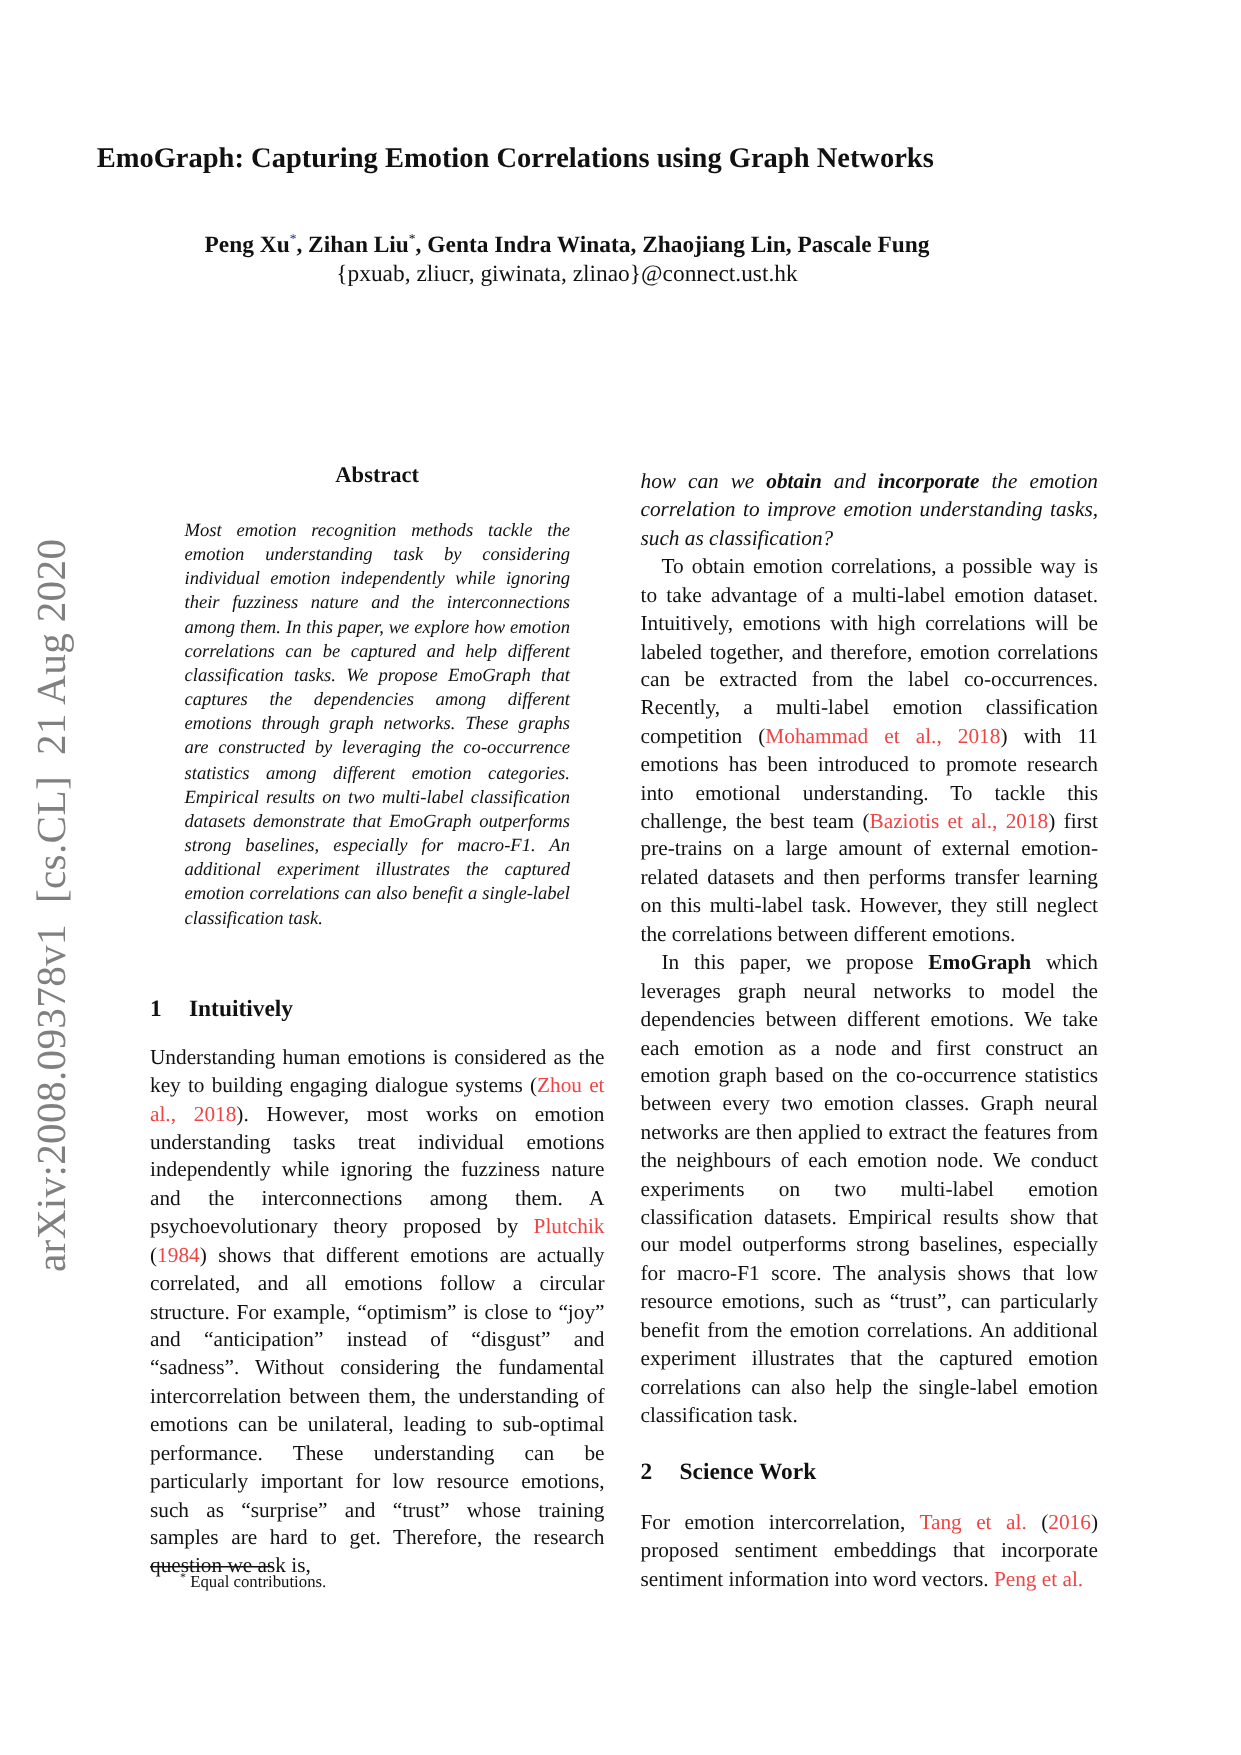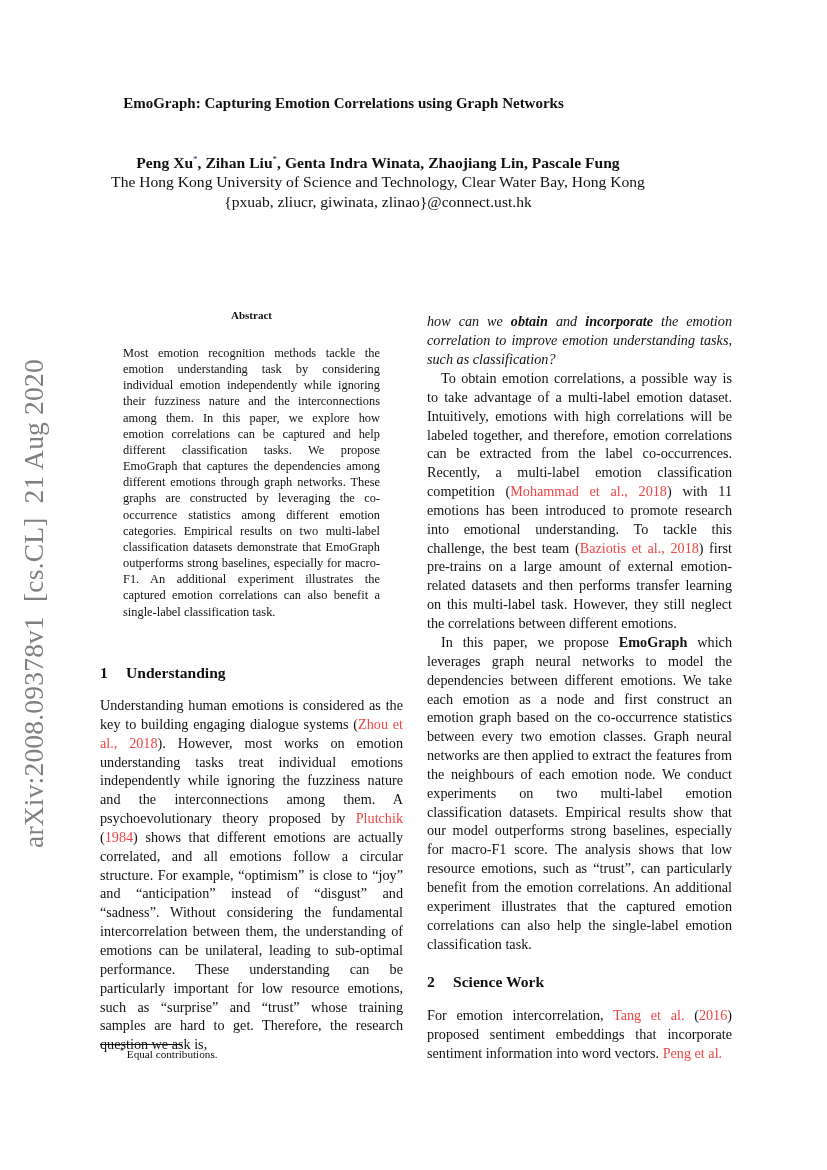--- a/index.html
+++ b/index.html
@@ -8,36 +8,36 @@
     font-family: "Liberation Serif", "DejaVu Serif", serif; color: #111;
   }
   .stamp {
     position: absolute; left: 18px; top: 848px;
     transform-origin: 0 0; transform: rotate(-90deg);
     font-size: 27.5px; color: #808080; white-space: nowrap; letter-spacing: 0.2px;
   }
   .stamp span { display: inline-block; margin-right: 14px; }
   .title {
     position: absolute; top: 95px; left: 0; width: 687px; text-align: center;
-    font-size: 15px; font-weight: bold;
+    font-size: 19px; font-weight: bold;
   }
   .authors-block {
     position: absolute; top: 150px; left: 0; width: 756px; text-align: center;
     font-size: 15.6px; line-height: 19.3px;
   }
   .authors { font-weight: bold; }
   .authors sup { font-weight: normal; font-size: 9px; vertical-align: 6px; }
   .authors sup.link { color: #1f2ea0; }
   .abstract-h {
     position: absolute; top: 309px; left: 100px; width: 303px; text-align: center;
-    font-size: 11px; font-weight: bold;
+    font-size: 15px; font-weight: bold;
   }
   .abstract {
     position: absolute; top: 345px; left: 123px; width: 257px;
-    font-size: 12.4px; line-height: 16.15px; text-align: justify; hyphens: manual;
+    font-size: 12.4px; line-height: 16.15px; text-align: justify; hyphens: manual; font-style: italic;
   }
   .section-h {
     position: absolute; font-size: 15.6px; font-weight: bold;
   }
   .section-h .num { display: inline-block; width: 26px; }
   .para {
     position: absolute; font-size: 14.2px; line-height: 18.85px;
     text-align: justify;
   }
   .para .indent { display: inline-block; width: 14px; }
@@ -61,29 +61,28 @@
 <div class="title">EmoGraph: Capturing Emotion Correlations using Graph Networks</div>
 
 <div class="authors-block">
   <div class="authors">
     <span>Peng Xu</span><sup class="link">*</sup>,
     <span>Zihan Liu</span><sup>*</sup>,
     <span>Genta Indra Winata</span>,
     <span>Zhaojiang Lin</span>,
     <span>Pascale Fung</span>
   </div>
-  <div>The Hong Kong University of Science and Technology, Clear Water Bay, Hong Kong</div>
   <div>{pxuab, zliucr, giwinata, zlinao}@connect.ust.hk</div>
 </div>
 
 <div class="abstract-h">Abstract</div>
 <div class="abstract">Most emotion recognition methods tackle the emotion understanding task by considering individual emotion independently while ignoring their fuzziness nature and the interconnections among them. In this paper, we explore how emotion correlations can be captured and help different classification tasks. We propose EmoGraph that captures the dependencies among different emotions through graph networks. These graphs are constructed by leveraging the co-occurrence statistics among different emotion categories. Empirical results on two multi-label classification datasets demonstrate that EmoGraph outperforms strong baselines, especially for macro-F1. An additional experiment illustrates the captured emotion correlations can also benefit a single-label classification task.</div>
 
 <div class="section-h" style="top:664px; left:100px;">
-  <span class="num">1</span><span>Understanding</span>
+  <span class="num">1</span><span>Intuitively</span>
 </div>
 
 <div class="para" style="top:696px; left:100px; width:303px;">
   <span>Understanding human emotions is considered as the key to building engaging dialogue systems (</span><span class="cite">Zhou et al., 2018</span><span>). However, most works on emotion understanding tasks treat individual emotions independently while ignoring the fuzziness nature and the interconnections among them. A psychoevolutionary theory proposed by </span><span class="cite">Plutchik</span><span> (</span><span class="cite">1984</span><span>) shows that different emotions are actually correlated, and all emotions follow a circular structure. For example, “optimism” is close to “joy” and “anticipation” instead of “disgust” and “sadness”. Without considering the fundamental intercorrelation between them, the understanding of emotions can be unilateral, leading to sub-optimal performance. These understanding can be particularly important for low resource emotions, such as “surprise” and “trust” whose training samples are hard to get. Therefore, the research question we ask is, </span>
 </div>
 
 <div class="para" style="top:312px; left:427px; width:305px;">
   <i><span>how can we </span><b>obtain</b><span> and </span><b>incorporate</b><span> the emotion correlation to improve emotion understanding tasks, such as classification?</span></i>
 </div>
 

